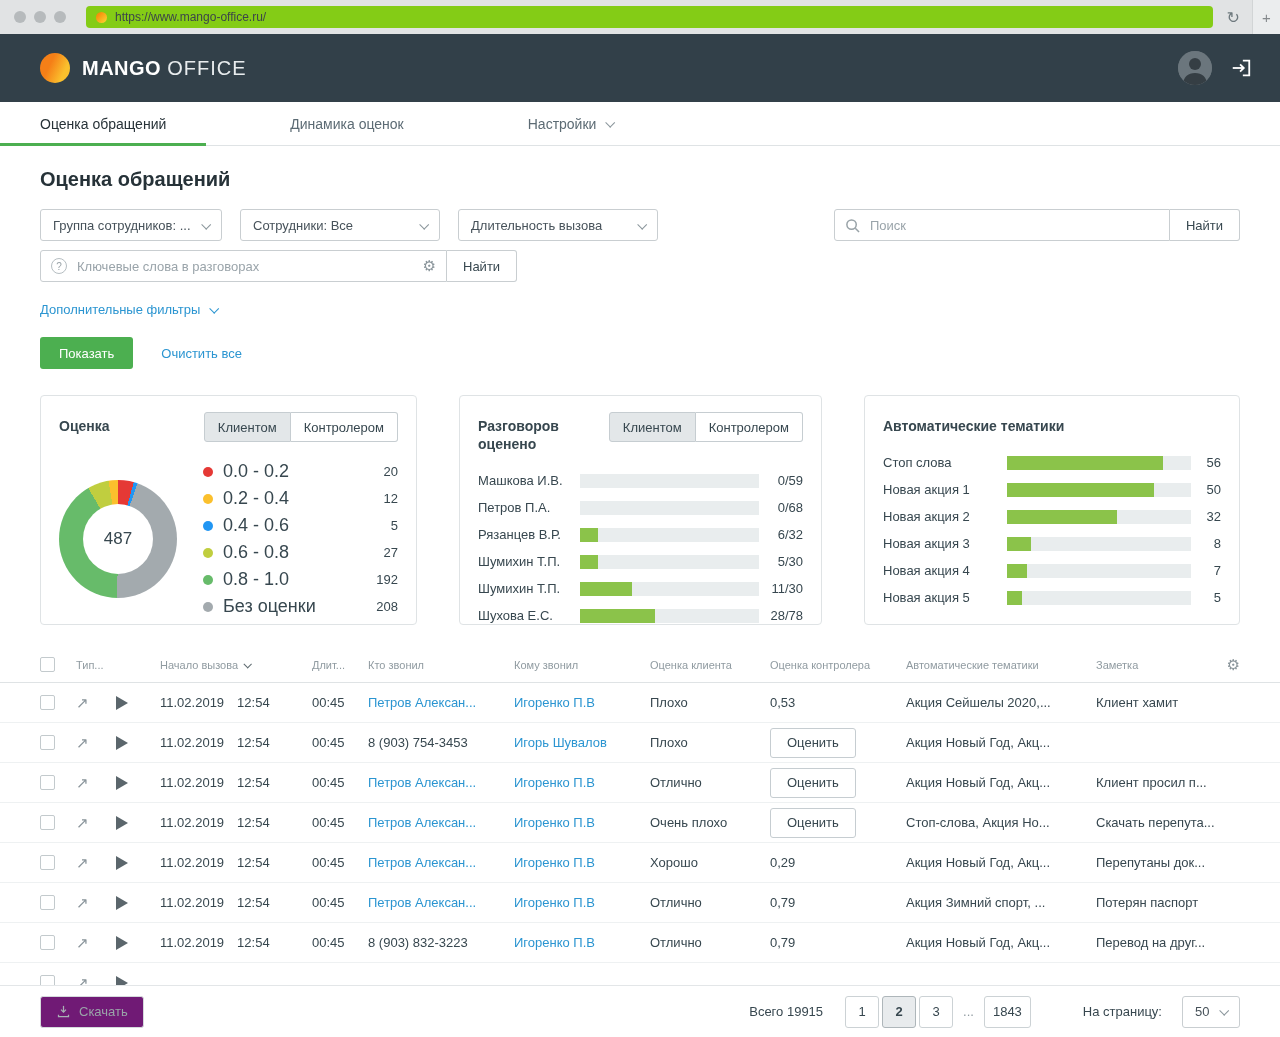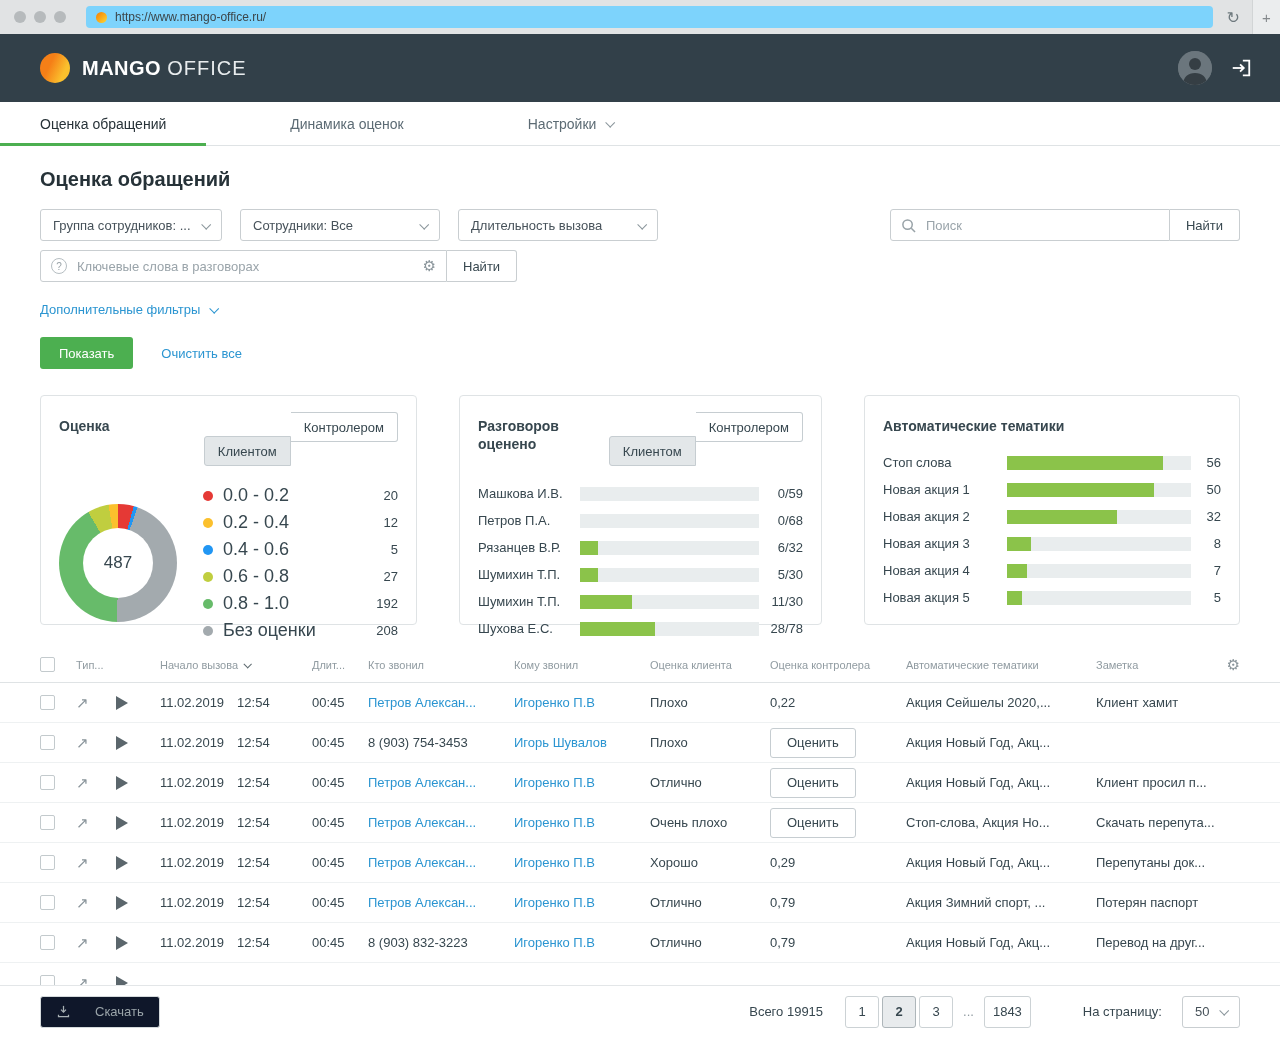--- a/index.html
+++ b/index.html
@@ -3,21 +3,21 @@
 <meta charset="utf-8">
 <style>
   * { box-sizing: border-box; }
   html,body { margin:0; padding:0; }
   body { font-family:"Liberation Sans", sans-serif; background:#fff; }
   .app { position:relative; width:1280px; height:1037px; overflow:hidden; background:#fff; }
 
   
   .chrome { height:34px; background:#e1e3e4; display:flex; align-items:center; padding:0 0 0 14px; }
   .win-dot { width:12px; height:12px; border-radius:50%; background:#b6babc; margin-right:8px; }
-  .url-bar { flex:1; height:22px; background:#7dd3fc; border-radius:4px; margin:0 14px 0 12px; display:flex; align-items:center; padding:0 10px; }
+  .url-bar { flex:1; height:22px; background:#84cc16; border-radius:4px; margin:0 14px 0 12px; display:flex; align-items:center; padding:0 10px; }
   .favicon { width:11px; height:11px; border-radius:50%; background:linear-gradient(135deg,#f57c00,#fdd835); margin-right:8px; flex:0 0 auto; }
   .url-text { font-size:12px; color:#3c4549; }
   .refresh { font-size:16px; color:#6e797e; margin:0 12px 0 0; cursor:pointer; }
   .newtab { width:28px; height:34px; background:#ebedee; border-left:1px solid #d2d5d6; display:flex; align-items:center; justify-content:center; font-size:15px; color:#84898c; cursor:pointer; }
 
   
   .hdr { height:68px; background:#324049; display:flex; align-items:center; padding:0 28px 0 40px; }
   .logo-mark { width:30px; height:30px; border-radius:50%; background:linear-gradient(115deg,#f57f17 35%,#fbc02d 75%); margin-right:12px; }
   .logo-primary { color:#fff; font-size:20px; font-weight:bold; letter-spacing:.5px; }
   .logo-secondary { color:#e8ecee; font-size:20px; font-weight:normal; letter-spacing:1px; margin-left:6px; }
@@ -42,21 +42,21 @@
 
   .filter-row { display:flex; align-items:center; }
   .filter-row.r1 { gap:18px; }
   .filter-row.r2 { margin-top:9px; }
   .selectbox { height:32px; border:1px solid #c9ced1; border-radius:3px; background:#fff; display:flex; align-items:center; justify-content:space-between; padding:0 12px; font-size:13px; color:#47525a; cursor:pointer; }
   .w200 { width:200px; } .w182 { width:182px; }
   .search-group { margin-left:auto; display:flex; }
   .input-wrap { height:32px; border:1px solid #c9ced1; border-radius:3px 0 0 3px; background:#fff; display:flex; align-items:center; padding:0 10px; }
   .input-wrap input { border:none; outline:none; font-size:13px; color:#47525a; font-family:inherit; flex:1; background:transparent; }
   .input-wrap input::placeholder { color:#9aa4aa; }
-  .search-wrap { width:280px; }
+  .search-wrap { width:336px; }
   .kw-wrap { width:407px; }
   .btn-find { height:32px; padding:0 16px; border:1px solid #c9ced1; border-left:none; border-radius:0 3px 3px 0; background:#fff; font-size:13px; color:#37474f; font-family:inherit; cursor:pointer; }
   .help-ic { width:16px; height:16px; border:1px solid #b6bec2; border-radius:50%; color:#98a2a7; font-size:10px; display:flex; align-items:center; justify-content:center; margin-right:8px; flex:0 0 auto; }
   .gear { color:#8a959b; font-size:15px; cursor:pointer; flex:0 0 auto; }
 
   .extra-link { margin-top:20px; display:flex; align-items:center; font-size:13px; color:#2b95d1; cursor:pointer; width:fit-content; }
   .actions { margin-top:20px; display:flex; align-items:center; gap:28px; }
   .btn-green { height:32px; padding:0 19px; background:#4caf50; color:#fff; border:none; border-radius:3px; font-size:13px; font-family:inherit; cursor:pointer; }
   .link { color:#2b95d1; font-size:13px; cursor:pointer; text-decoration:none; }
 
@@ -64,21 +64,21 @@
   .cards { display:flex; justify-content:space-between; margin-top:26px; }
   .card { border:1px solid #dfe3e5; border-radius:4px; background:#fff; height:230px; padding:16px 18px; }
   .card.c1 { width:377px; } .card.c2 { width:363px; } .card.c3 { width:376px; }
   .card-head { display:flex; justify-content:space-between; align-items:flex-start; }
   .card-title { font-size:14px; font-weight:bold; color:#37474f; line-height:1.3; padding-top:5px; }
   .c2 .card-title { width:90px; }
   .seg { display:flex; }
   .seg button { height:30px; padding:0 13px; font-size:13px; color:#37474f; background:#fff; border:1px solid #c6cdd1; font-family:inherit; cursor:pointer; }
   .seg button:first-child { border-radius:3px 0 0 3px; }
   .seg button:last-child { border-radius:0 3px 3px 0; border-left:none; }
-  .seg button.on { background:#e3e7e9;margin-top:24px; }
+  .seg button.on { background:#e3e7e9; }
 
   .score-body { display:flex; align-items:center; margin-top:16px; }
   .donut { width:118px; height:118px; border-radius:50%; position:relative; flex:0 0 auto; }
   .donut-hole { position:absolute; left:24px; top:24px; width:70px; height:70px; border-radius:50%; background:#fff; display:flex; align-items:center; justify-content:center; font-size:17px; color:#37474f; }
   .legend { flex:1; margin-left:26px; }
   .legend-row { display:flex; align-items:center; height:27px; }
   .dot { width:10px; height:10px; border-radius:50%; margin-right:10px; flex:0 0 auto; }
   .legend-label { flex:1; font-size:18px; color:#37474f; }
   .legend-value { font-size:13px; color:#37474f; }
 
@@ -101,21 +101,21 @@
   .type-ic { color:#8a959b; font-size:15px; }
   .play { cursor:pointer; display:flex; }
   .c-start span.t { margin-left:13px; }
   .c-caller.link, .c-callee { color:#2b95d1; cursor:pointer; }
   .rate-btn { height:30px; padding:0 16px; border:1px solid #c6cdd1; border-radius:3px; background:#fff; font-size:13px; color:#37474f; font-family:inherit; cursor:pointer; }
   .c-topics, .c-note { white-space:nowrap; overflow:hidden; }
   .sort { margin-left:6px; }
 
   
   .footer { position:absolute; left:0; right:0; bottom:0; height:52px; background:#fff; border-top:1px solid #e3e6e8; display:flex; align-items:center; padding:0 40px; z-index:5; }
-  .btn-download { height:32px; padding:0 15px; border:1px solid #d5dadc; border-radius:3px; background:#0f172a; color:#9aa4a9; font-size:13px; font-family:inherit; display:flex; align-items:center; gap:24px; cursor:pointer; }
+  .btn-download { height:32px; padding:0 15px; border:1px solid #d5dadc; border-radius:3px; background:#701a75; color:#9aa4a9; font-size:13px; font-family:inherit; display:flex; align-items:center; gap:8px; cursor:pointer; }
   .foot-right { margin-left:auto; display:flex; align-items:center; }
   .total { font-size:13px; color:#37474f; margin-right:22px; }
   .pager { display:flex; gap:3px; align-items:center; }
   .page-btn { min-width:34px; height:32px; border:1px solid #ccd2d5; border-radius:3px; background:#fff; font-size:13px; color:#37474f; font-family:inherit; cursor:pointer; padding:0 8px; }
   .page-btn.on { background:#e8ebed; border-color:#aeb6ba; font-weight:bold; }
   .pager .dots { color:#909ba1; font-size:13px; margin:0 7px; }
   .perpage { display:flex; align-items:center; margin-left:52px;gap:8px; }
   .perpage-label { font-size:13px; color:#37474f; margin-right:12px; }
   .perpage .selectbox { width:58px; }
 </style>
@@ -411,21 +411,21 @@
     <span class="play">
       <svg width="12" height="14" viewBox="0 0 12 14">
               <polygon points="0,0 12,7 0,14" fill="#5b666c"></polygon>
             </svg>
     </span>
     <span class="c-start"><span class="d">11.02.2019</span><span class="t">12:54</span></span>
     <span class="c-dur">00:45</span>
     <span class="c-caller link">Петров Алексан...</span>
     <span class="c-callee">Игоренко П.В</span>
     <span class="c-client">Плохо</span>
-    <span class="c-controller">0,22</span>
+    <span class="c-controller">0,53</span>
     <span class="c-topics">Акция Сейшелы 2020,...</span>
     <span class="c-note">Клиент хамит</span>
   </div>
 
   <div class="trow">
     <span class="cb"></span>
     <span class="type-ic c-type">↗</span>
     <span class="play">
       <svg width="12" height="14" viewBox="0 0 12 14">
               <polygon points="0,0 12,7 0,14" fill="#5b666c"></polygon>

